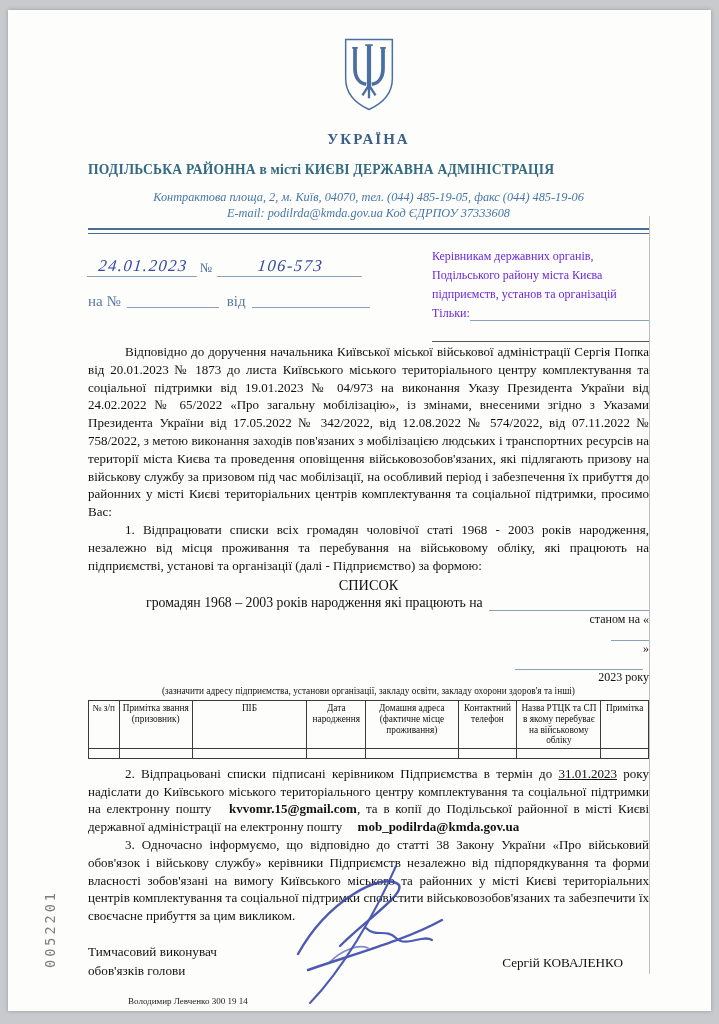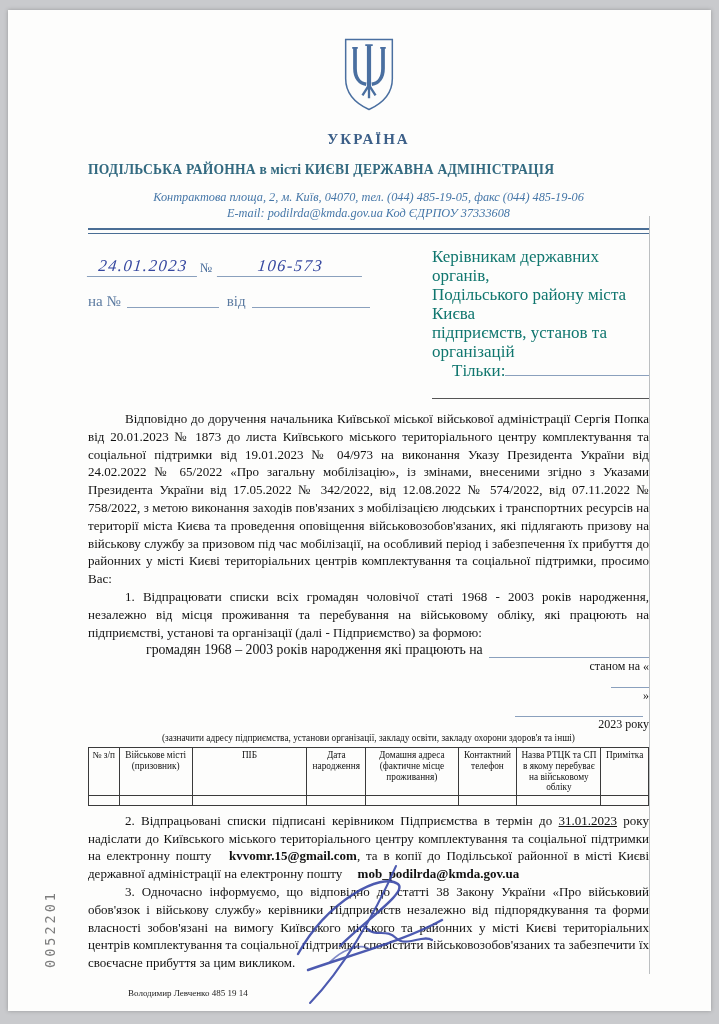--- a/index.html
+++ b/index.html
@@ -32,29 +32,29 @@
   .ref-left{width:330px;flex:0 0 330px;}
   .hand-line{display:flex;align-items:flex-end;height:30px;font-size:16px;}
   .handwriting{font-style:italic;color:#3648a0;letter-spacing:1.5px;
     transform:skewX(-6deg);font-size:16.5px;}
   .blank{border-bottom:1px solid #8aa0bd;display:inline-block;}
   .hand-date{width:110px;text-align:center;}
   .num-sign{color:#4a6e9c;font-size:13px;margin:0 6px 1px 2px;}
   .hand-num{width:145px;text-align:center;}
   .ref-fields{margin-top:16px;font-size:15px;color:#5b7aa0;display:flex;align-items:center;}
   .ref-fields .blank{height:12px;}
-  .recipient{flex:1;font-size:17px;line-height:19px;color:#0f766e;padding-left:14px;}
-  .only-line{display:flex;align-items:flex-start;margin-left:20px;}
+  .recipient{flex:1;font-size:12px;line-height:19px;color:#6d28d9;padding-left:14px;}
+  .only-line{display:flex;align-items:center;}
   .only-line .blank{flex:1;height:14px;}
   .second-underline{height:1px;border-bottom:1px solid #555;margin-top:17px;}
 
   
   .para{font-size:13px;line-height:17.8px;text-align:justify;color:#111;
     margin:0;text-indent:37px;}
-  .p1{margin-top:11px;}
+  .p1{margin-top:1px;}
   .bold{font-weight:bold;padding-left:12px;}
   .u{text-decoration:underline;}
 
   
   .list-title{margin-top:3px;text-align:center;font-size:14.3px;color:#111;}
   .list-line2{margin-top:1px;display:flex;align-items:flex-end;font-size:13.8px;
     color:#111;padding-left:58px;}
   .list-line2 .blank{flex:1;height:15px;margin-left:6px;}
   .list-line3{font-size:12px;color:#111;text-align:center;display:flex;
     justify-content:center;align-items:flex-end;margin-top:1px;flex-direction:column;}
@@ -132,20 +132,21 @@
           <span>Тільки:</span>
           <span class="blank"></span>
         </div>
         <div class="second-underline"></div>
       </div>
     </div>
 
     <p class="para p1">Відповідно до доручення начальника Київської міської військової адміністрації Сергія Попка від 20.01.2023 № 1873 до листа Київського міського територіального центру комплектування та соціальної підтримки від 19.01.2023 № 04/973 на виконання Указу Президента України від 24.02.2022 № 65/2022 «Про загальну мобілізацію», із змінами, внесеними згідно з Указами  Президента України від 17.05.2022 № 342/2022, від 12.08.2022 № 574/2022, від 07.11.2022 № 758/2022, з метою виконання заходів пов'язаних з мобілізацією людських і транспортних ресурсів на території міста Києва та проведення оповіщення військовозобов'язаних, які підлягають призову на військову службу за призовом під час мобілізації, на особливий період і забезпечення їх прибуття до районних у місті Києві територіальних центрів комплектування та соціальної підтримки, просимо Вас:</p>
     <p class="para">1. Відпрацювати списки всіх громадян чоловічої статі 1968 - 2003 років народження, незалежно від місця проживання та перебування на військовому обліку, які працюють на підприємстві, установі та організації (далі - Підприємство) за формою:</p>
 
+    <div class="list-title">СПИСОК</div>
     <div class="list-line2">
       <span>громадян 1968 – 2003 років народження які працюють на</span>
       <span class="blank"></span>
     </div>
     <div class="list-line3">
       <span>станом на «</span>
       <span class="blank" style="width:38px;"></span>
       <span>»</span>
       <span class="blank" style="width:128px;margin-right:6px;"></span>
       <span>2023 року</span>
@@ -159,21 +160,21 @@
           <col style="width:20.5%">
         <col style="width:10.5%">
           <col style="width:16.5%">
           <col style="width:10.5%">
         <col style="width:15%">
           <col style="width:8.5%">
       </colgroup>
       <tbody>
           <tr>
         <th>№ з/п</th>
-        <th>Військове місті (призовник)</th>
+        <th>Примітка звання (призовник)</th>
         <th>ПІБ</th>
         <th>Дата народження</th>
         <th>Домашня адреса (фактичне місце проживання)</th>
         <th>Контактний телефон</th>
         <th>Назва РТЦК та СП в якому перебуває на військовому обліку</th>
         <th>Примітка</th>
       </tr>
       <tr>
         <td class="empty"></td>
             <td class="empty"></td>
@@ -184,21 +185,28 @@
         <td class="empty"></td>
             <td class="empty"></td>
       </tr>
     </tbody>
       </table>
 
     <p class="para p2"><span>2. Відпрацьовані списки підписані керівником Підприємства в термін до </span><span class="u">31.01.2023</span><span> року надіслати до Київського міського територіального центру комплектування та соціальної підтримки на електронну пошту </span><span class="bold">kvvomr.15@gmail.com</span><span>, та в копії до Подільської районної в місті Києві державної адміністрації на електронну пошту </span><span class="bold">mob_podilrda@kmda.gov.ua</span></p>
 
     <p class="para">3. Одночасно інформуємо, що відповідно до статті 38 Закону України «Про військовий обов'язок і військову службу» керівники Підприємств незалежно від підпорядкування та форми власності зобов'язані на вимогу Київського міського та районних у місті Києві територіальних центрів комплектування та соціальної підтримки сповістити військовозобов'язаних та забезпечити їх своєчасне прибуття за цим викликом.</p>
 
-    <div class="executor">Володимир Левченко 485 19 14</div>
+    <div class="sig-row">
+      <div class="sig-role">
+        <div>Тимчасовий виконувач</div>
+        <div>обов'язків голови</div>
+      </div>
+      <div class="sig-name">Сергій КОВАЛЕНКО</div>
+    </div>
+    <div class="executor">Володимир Левченко 300 19 14</div>
 
   </div>
 
   <svg class="sig-svg" width="215" height="150" viewBox="0 0 215 150">
     <g stroke="#3a49a8" stroke-width="2.4" fill="none" stroke-linecap="round" opacity="0.9">
       <path d="M28,96 C58,42 112,14 128,26 C138,34 96,62 70,88"></path>
       <path d="M38,112 C84,96 136,82 172,62"></path>
       <path d="M126,8 C104,58 72,112 40,145" stroke-width="2"></path>
       <path d="M96,70 C106,80 116,70 126,80 C136,90 152,76 162,82" stroke-width="2.2"></path>
       <path d="M60,104 C72,92 88,86 98,90" stroke-width="1.8" opacity="0.7"></path>

